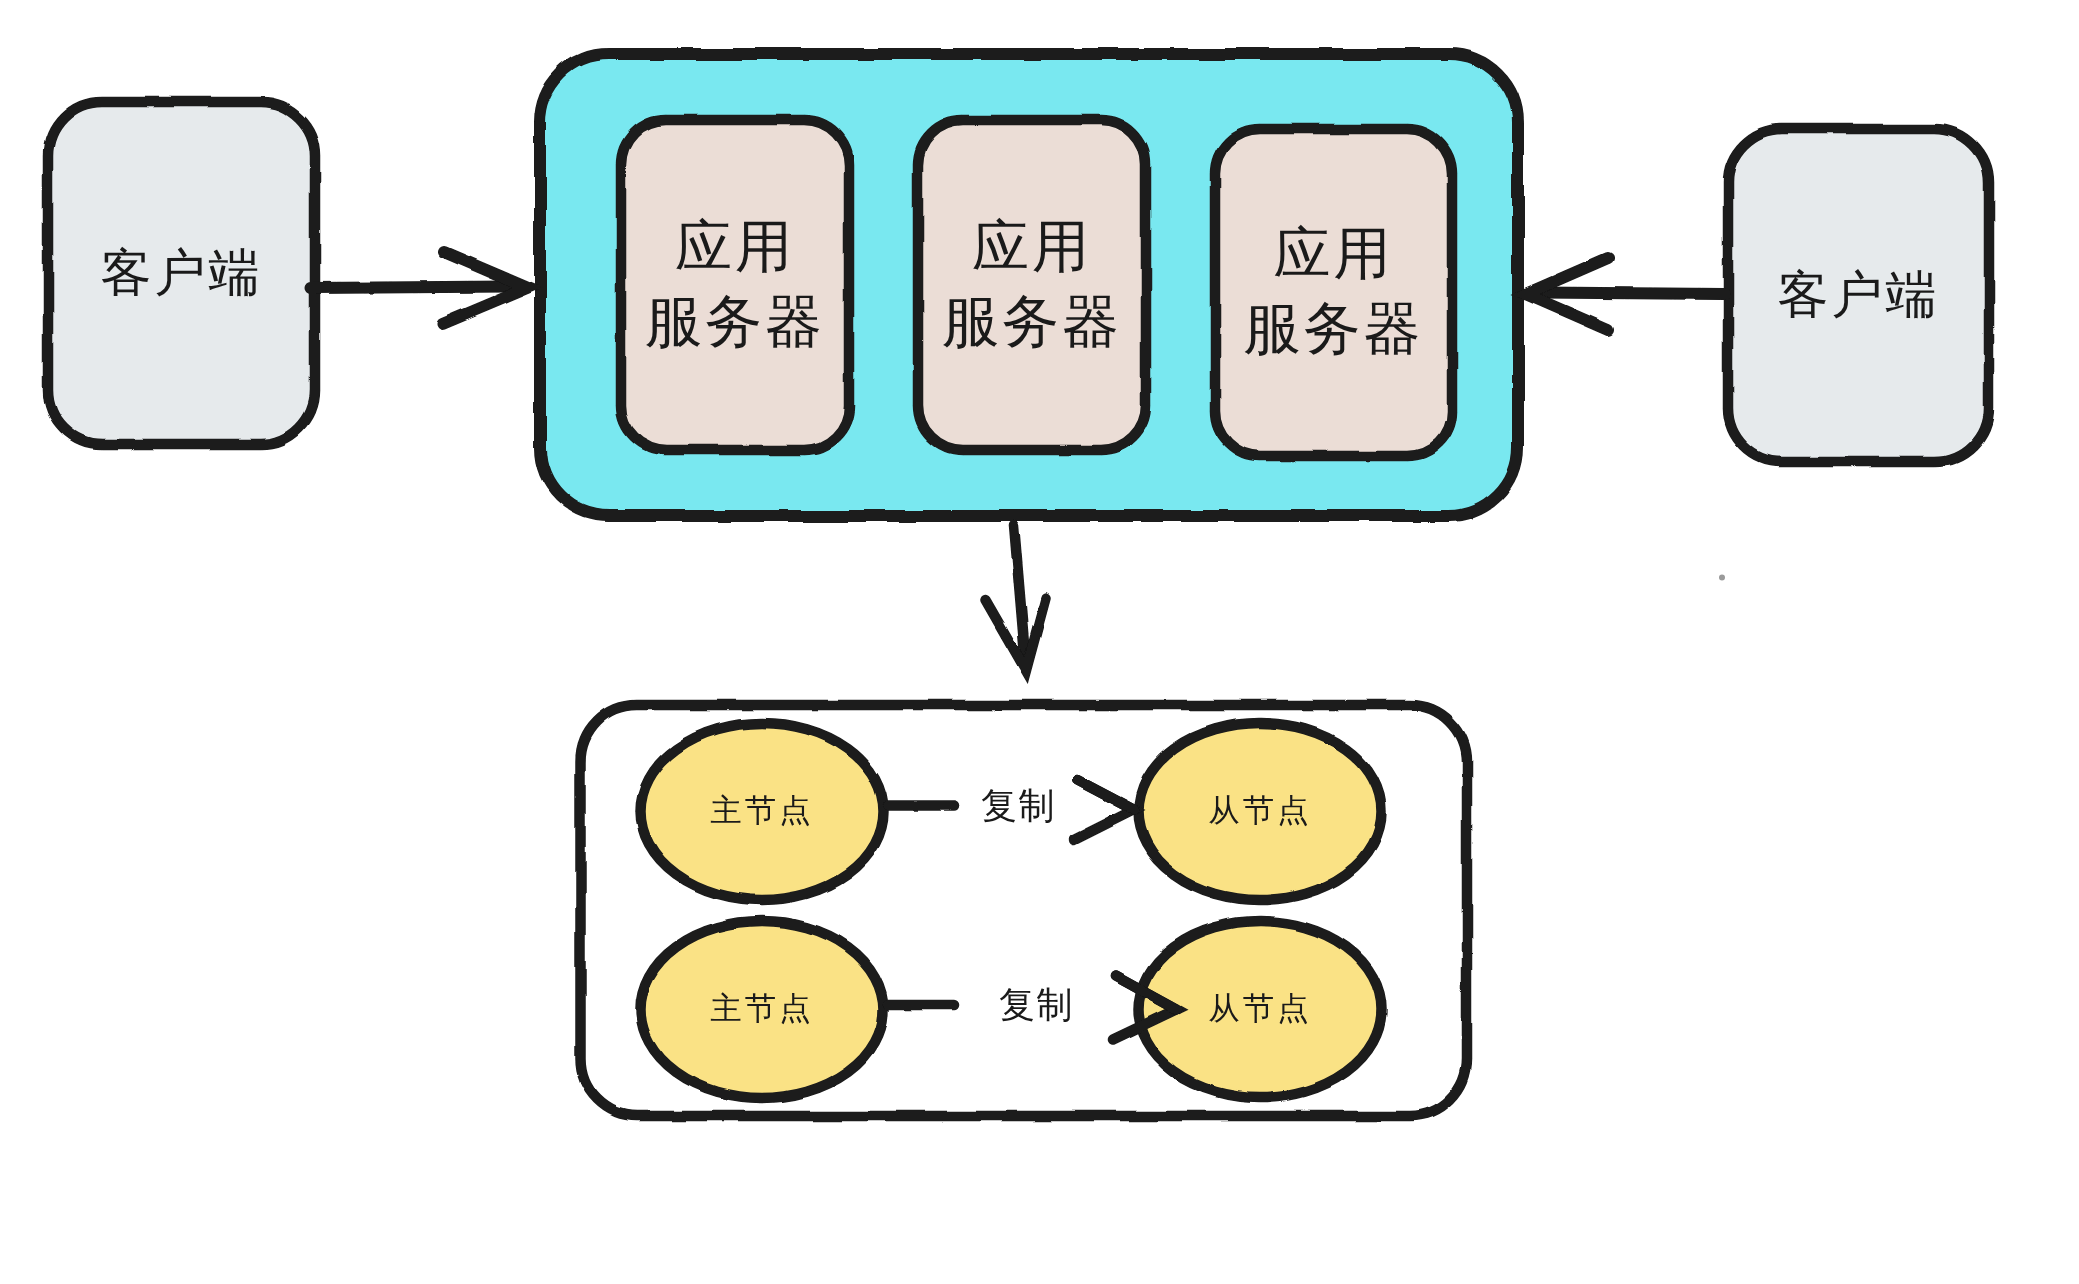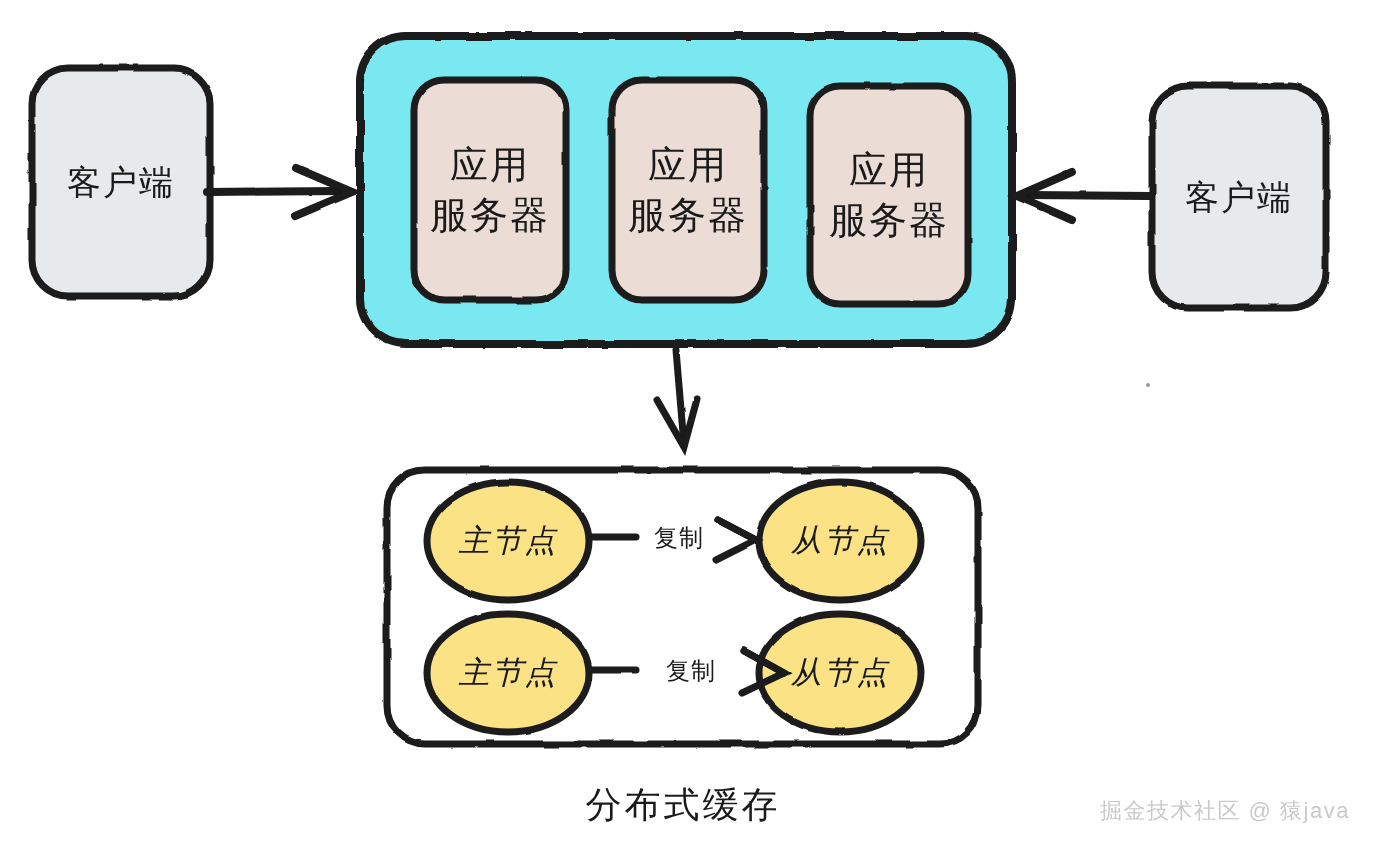--- a/index.html
+++ b/index.html
@@ -41,22 +41,21 @@
     pointer-events: none;
     white-space: nowrap;
   }
   .client-label {
     font-size: 34px;
   }
   .server-label {
     font-size: 38px;
   }
   .cache-node-label {
-    font-size: 31px;
-    font-style: italic;
+    font-size: 21px;
   }
   .edge-label {
     font-size: 24px;
     letter-spacing: 1px;
   }
   .caption-label {
     font-size: 36px;
     letter-spacing: 3px;
   }
   .watermark {
@@ -210,21 +209,17 @@
   </div>
 
   <div class="node-label edge-label" style="left:636px; top:513px; width:86px; height:50px;">
     <span>复制</span>
   </div>
 
   <div class="node-label edge-label" style="left:644px; top:646px; width:94px; height:50px;">
     <span>复制</span>
   </div>
 
-  <div class="node-label caption-label" style="left:543px; top:780px; width:280px; height:50px;">
-    <span>分布式缓存</span>
-  </div>
 
   <div class="dot-mark"></div>
 
-  <div class="watermark">掘金技术社区 @ 猿java</div>
 
 </div>
 
 </body></html>

